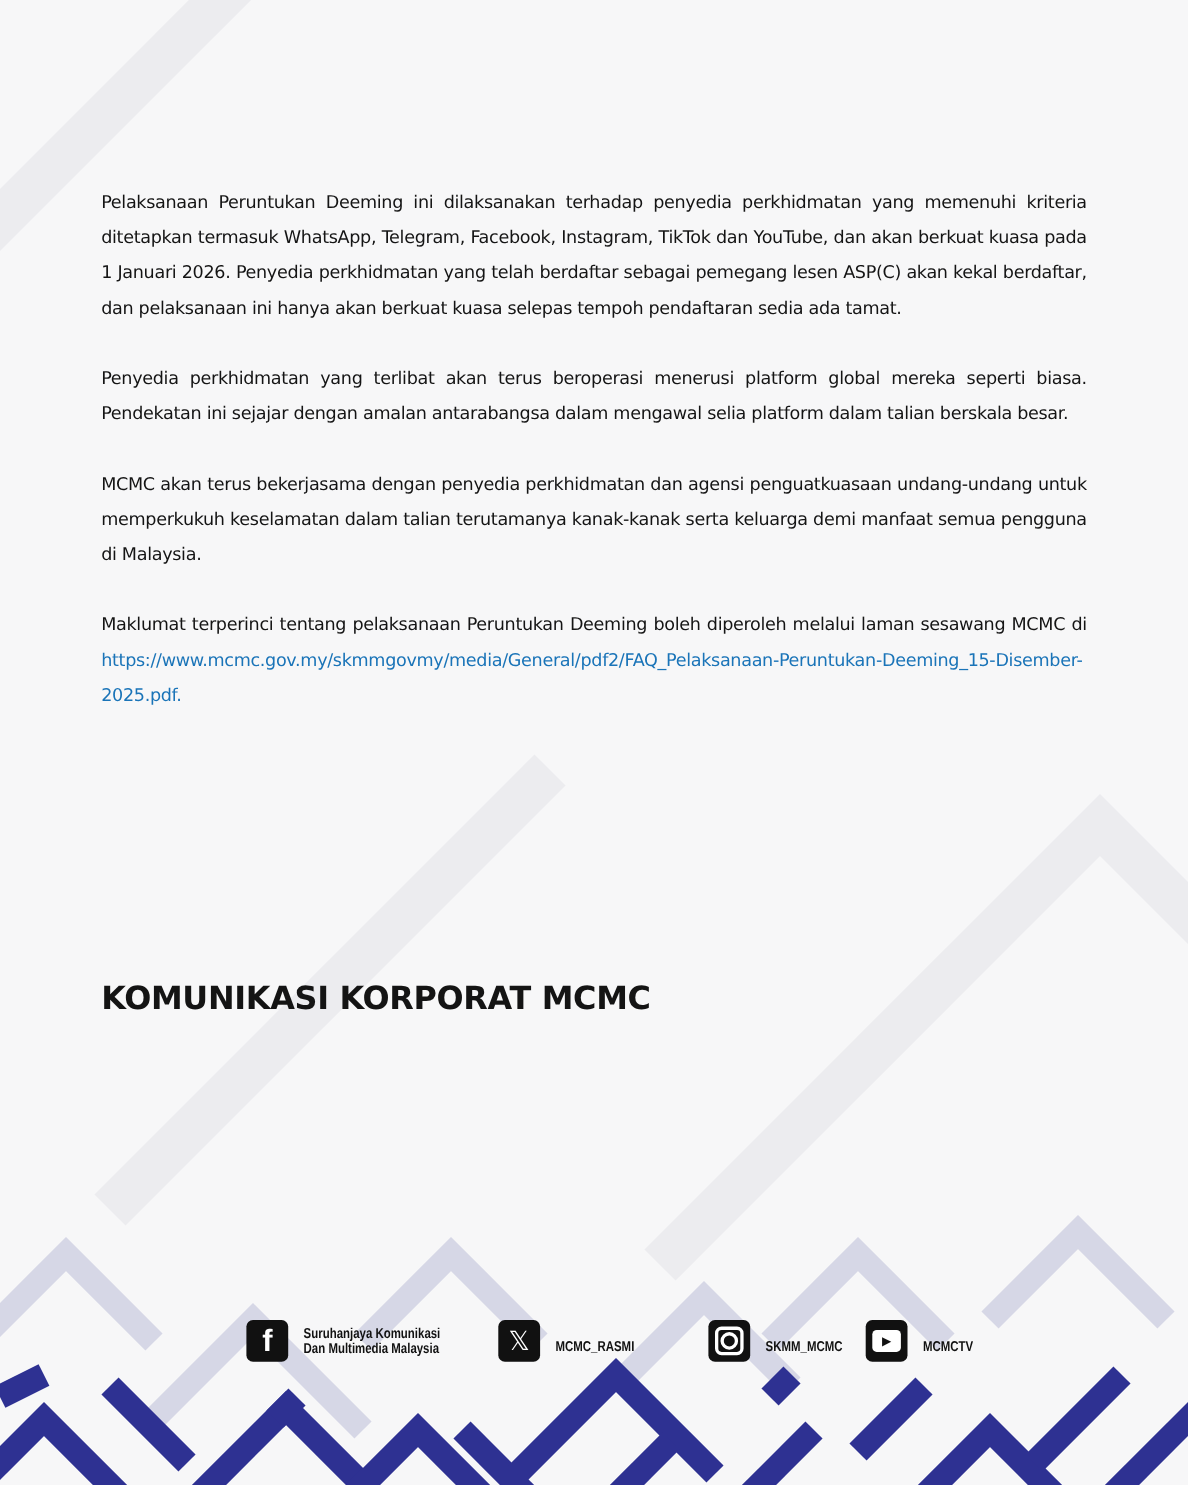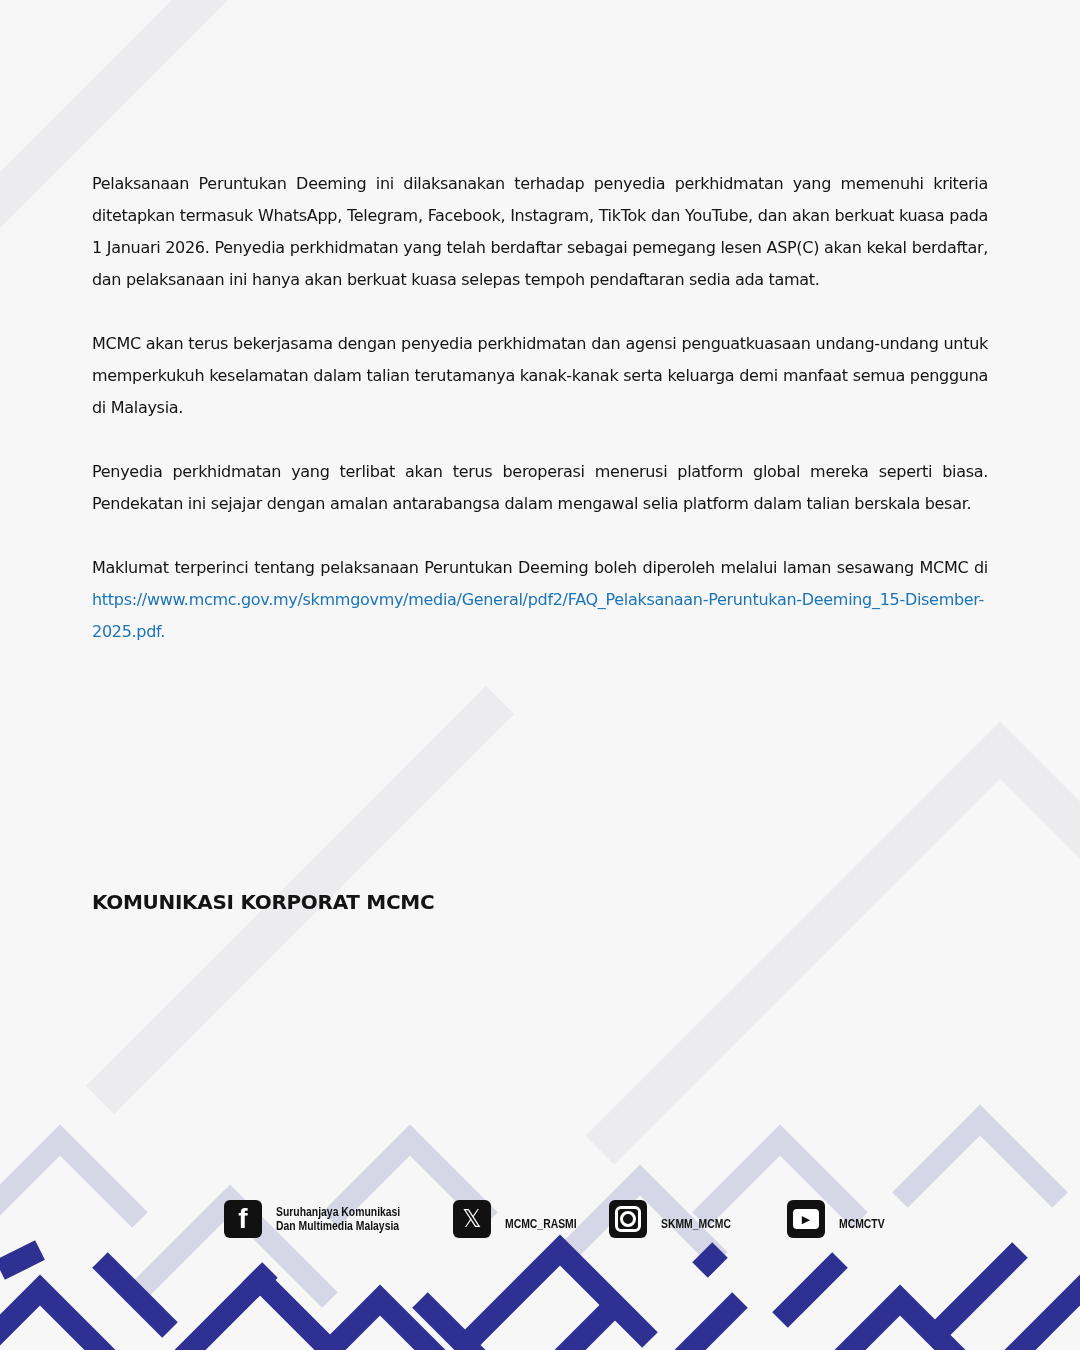--- a/index.html
+++ b/index.html
@@ -1,21 +1,21 @@
 <!DOCTYPE html>
 <html><head>
 <meta charset="utf-8">
 <style>
   html, body { margin:0; padding:0; }
   body { width:1080px; height:1350px; position:relative; overflow:hidden; background:#f7f7f8; font-family:"DejaVu Sans", sans-serif; }
   .bg { position:absolute; inset:0; }
   .content { position:absolute; left:92px; top:168px; width:896px; color:#141414; }
   .para { font-size:16px; line-height:32px; text-align:justify; margin:0 0 32px 0; letter-spacing:-0.3px; }
   .link { color:#1a74b8; word-break:break-all; text-align:left; }
-  .sign { position:absolute; left:92px; top:890px; font-size:20px; font-weight:bold; color:#141414; letter-spacing:-0.3px; }
+  .sign { position:absolute; left:92px; top:890px; font-size:29px; font-weight:bold; color:#141414; letter-spacing:-0.3px; }
   .social { position:absolute; top:1200px; left:0; width:1080px; height:40px; }
   .s-item { position:absolute; display:flex; align-items:center; }
   .s-icon { width:38px; height:38px; background:#111; border-radius:6px; display:flex; align-items:center; justify-content:center; color:#fff; }
   .s-text { font-family:"Liberation Sans", sans-serif; font-size:13px; line-height:14px; color:#111; margin-left:14px; transform:scaleX(0.8); transform-origin:left center; font-weight:bold; }
 </style>
 </head>
 <body>
 
 <svg class="bg" width="1080" height="1350" viewBox="0 0 1080 1350">
   <g fill="none" stroke="#ececef" stroke-width="40">
@@ -45,22 +45,22 @@
     <path d="M700 1270 L720 1250"></path>
     <path d="M780 1320 L840 1260"></path>
     <path d="M820 1380 L900 1300 L980 1380"></path>
     <path d="M940 1330 L1020 1250"></path>
     <path d="M990 1380 L1090 1280"></path>
   </g>
 </svg>
 
 <div class="content">
   <p class="para">Pelaksanaan Peruntukan Deeming ini dilaksanakan terhadap penyedia perkhidmatan yang memenuhi kriteria ditetapkan termasuk WhatsApp, Telegram, Facebook, Instagram, TikTok dan YouTube, dan akan berkuat kuasa pada 1 Januari 2026. Penyedia perkhidmatan yang telah berdaftar sebagai pemegang lesen ASP(C) akan kekal berdaftar, dan pelaksanaan ini hanya akan berkuat kuasa selepas tempoh pendaftaran sedia ada tamat.</p>
+  <p class="para">Penyedia perkhidmatan yang terlibat akan terus beroperasi menerusi platform global mereka seperti biasa. Pendekatan ini sejajar dengan amalan antarabangsa dalam mengawal selia platform dalam talian berskala besar.</p>
   <p class="para">MCMC akan terus bekerjasama dengan penyedia perkhidmatan dan agensi penguatkuasaan undang-undang untuk memperkukuh keselamatan dalam talian terutamanya kanak-kanak serta keluarga demi manfaat semua pengguna di Malaysia.</p>
-  <p class="para">Penyedia perkhidmatan yang terlibat akan terus beroperasi menerusi platform global mereka seperti biasa. Pendekatan ini sejajar dengan amalan antarabangsa dalam mengawal selia platform dalam talian berskala besar.</p>
   <p class="para"><span>Maklumat terperinci tentang pelaksanaan Peruntukan Deeming boleh diperoleh melalui laman sesawang MCMC di</span> <span class="link">https://www.mcmc.gov.my/skmmgovmy/media/General/pdf2/FAQ_Pelaksanaan-Peruntukan-Deeming_15-Disember-2025.pdf.</span></p>
 </div>
 
 <div class="sign">KOMUNIKASI KORPORAT MCMC</div>
 
 <div class="social">
   <div class="s-item" style="left:224px;">
     <div class="s-icon">
         <span style="font-size:28px;font-weight:bold;font-family:'Liberation Sans',sans-serif;">f</span>
       </div>
@@ -68,21 +68,21 @@
         <div>Suruhanjaya Komunikasi</div>
         <div>Dan Multimedia Malaysia</div>
       </div>
   </div>
   <div class="s-item" style="left:453px;">
     <div class="s-icon">
         <span style="font-size:24px;">𝕏</span>
       </div>
     <div class="s-text" style="margin-top:10px;">MCMC_RASMI</div>
   </div>
-  <div class="s-item" style="left:609px;">
+  <div class="s-item" style="left:644px;">
     <div class="s-icon">
         <div style="width:26px;height:26px;border:3px solid #fff;border-radius:6px;box-sizing:border-box;display:flex;align-items:center;justify-content:center;">
           <div style="width:10px;height:10px;border:3px solid #fff;border-radius:50%;"></div>
         </div>
       </div>
     <div class="s-text" style="margin-top:10px;">SKMM_MCMC</div>
   </div>
   <div class="s-item" style="left:787px;">
     <div class="s-icon">
         <div style="width:26px;height:20px;background:#fff;border-radius:4px;display:flex;align-items:center;justify-content:center;color:#111;font-size:11px;">▶</div>

